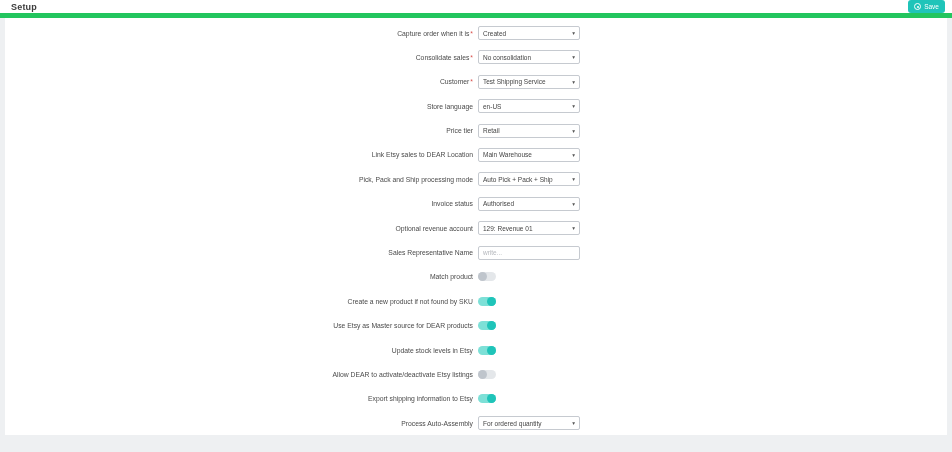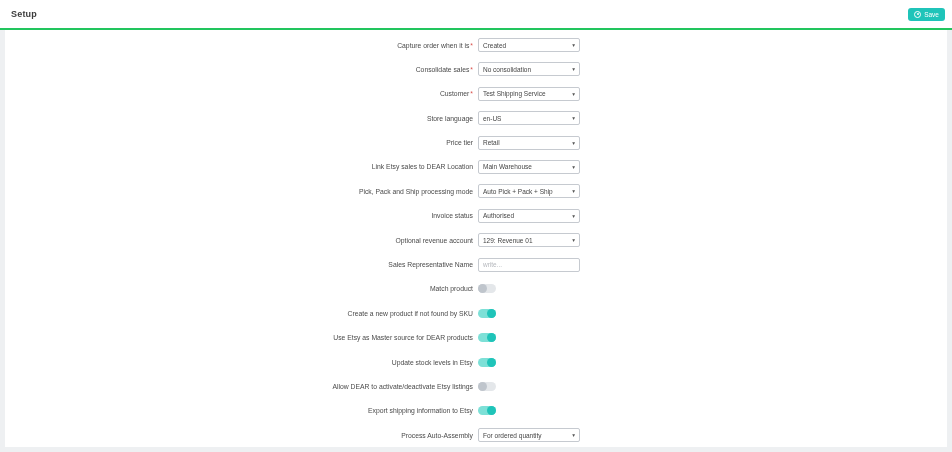--- a/index.html
+++ b/index.html
@@ -6,23 +6,23 @@
   html,body { width:952px; height:452px; }
   body {
     font-family:"Liberation Sans", sans-serif;
     background:#eef0f2;
     color:#444;
     overflow:hidden;
   }
   
   .header {
     position:relative;
-    height:30px;
-    background:#ffffff;
-    border-bottom:2px solid #22c55e;
+    height:18px;
+    background:#ffffff;
+    border-bottom:5px solid #22c55e;
     display:flex;
     align-items:center;
     justify-content:space-between;
     padding:0 7px 0 11px;
   }
   .page-title {
     font-size:9px;
     font-weight:bold;
     color:#3c3c3c;
     letter-spacing:0.2px;

